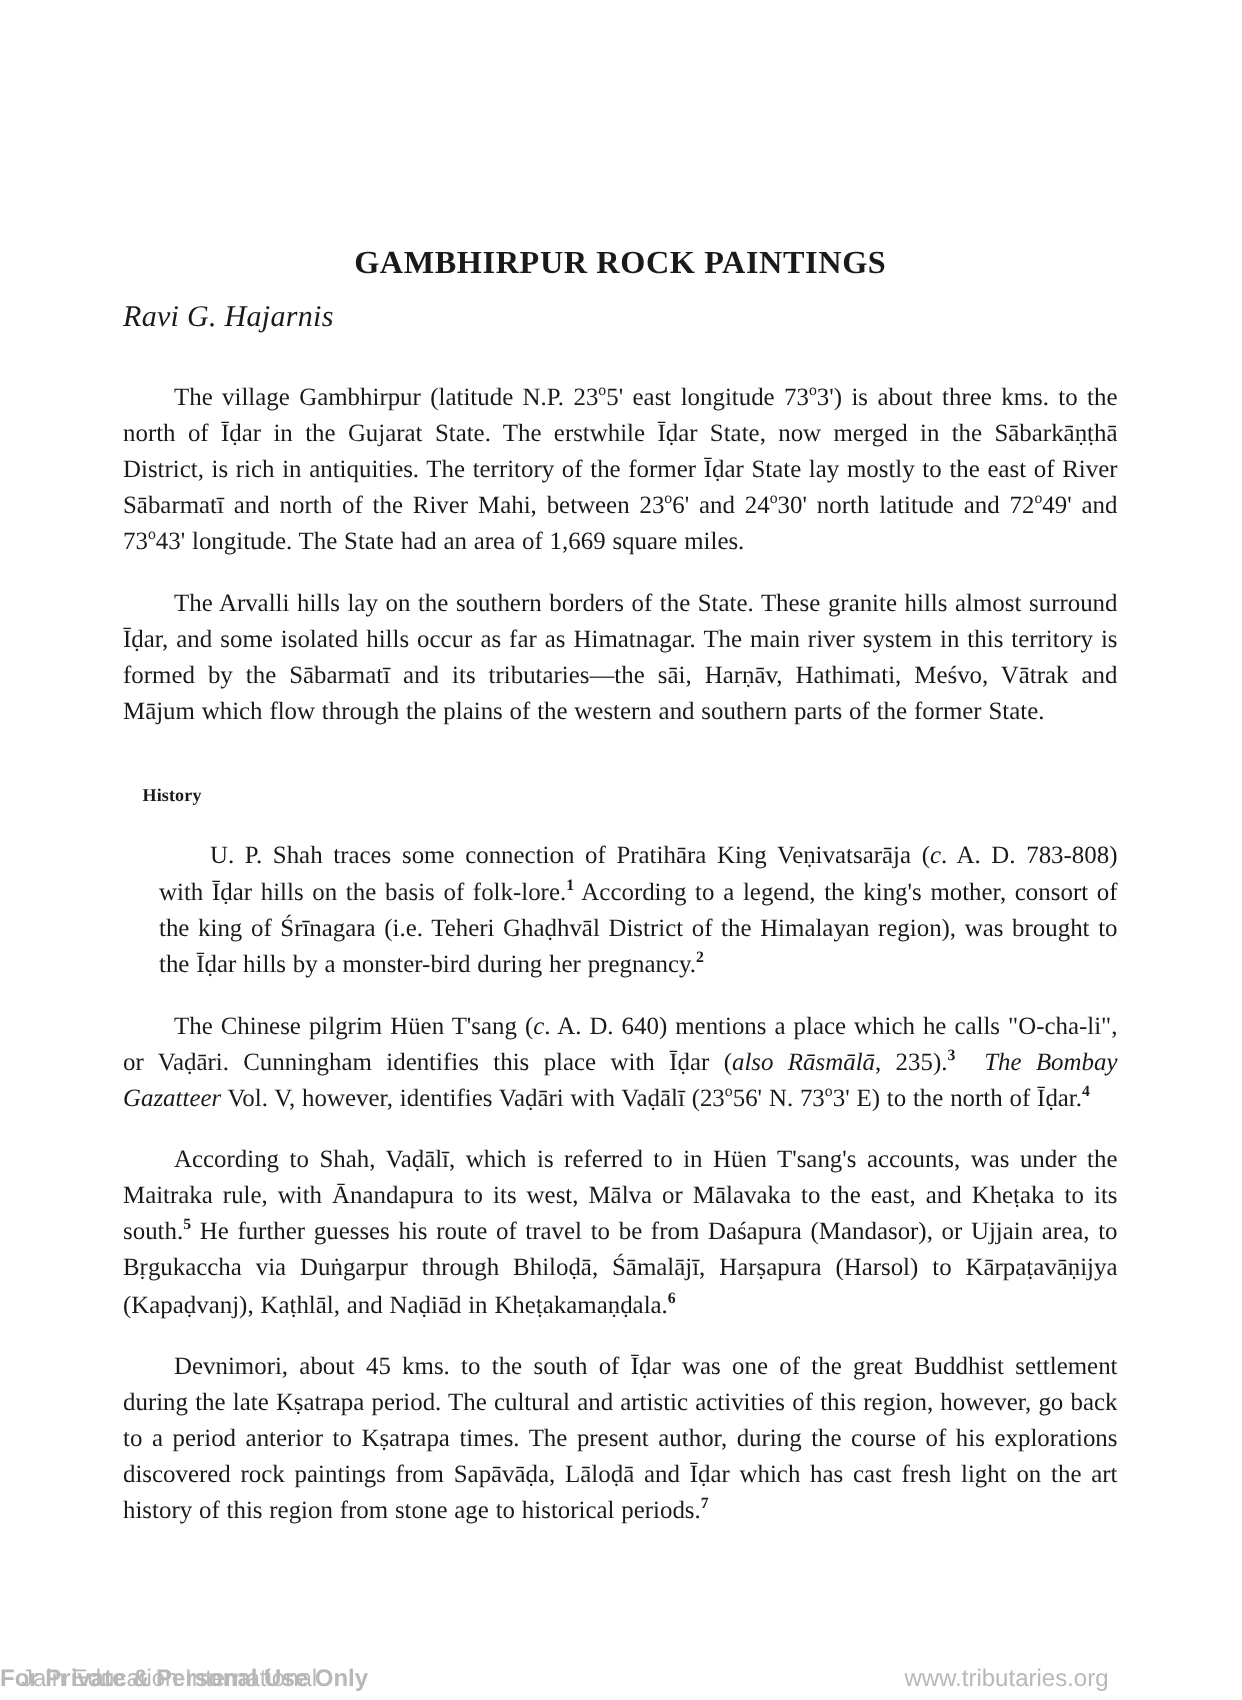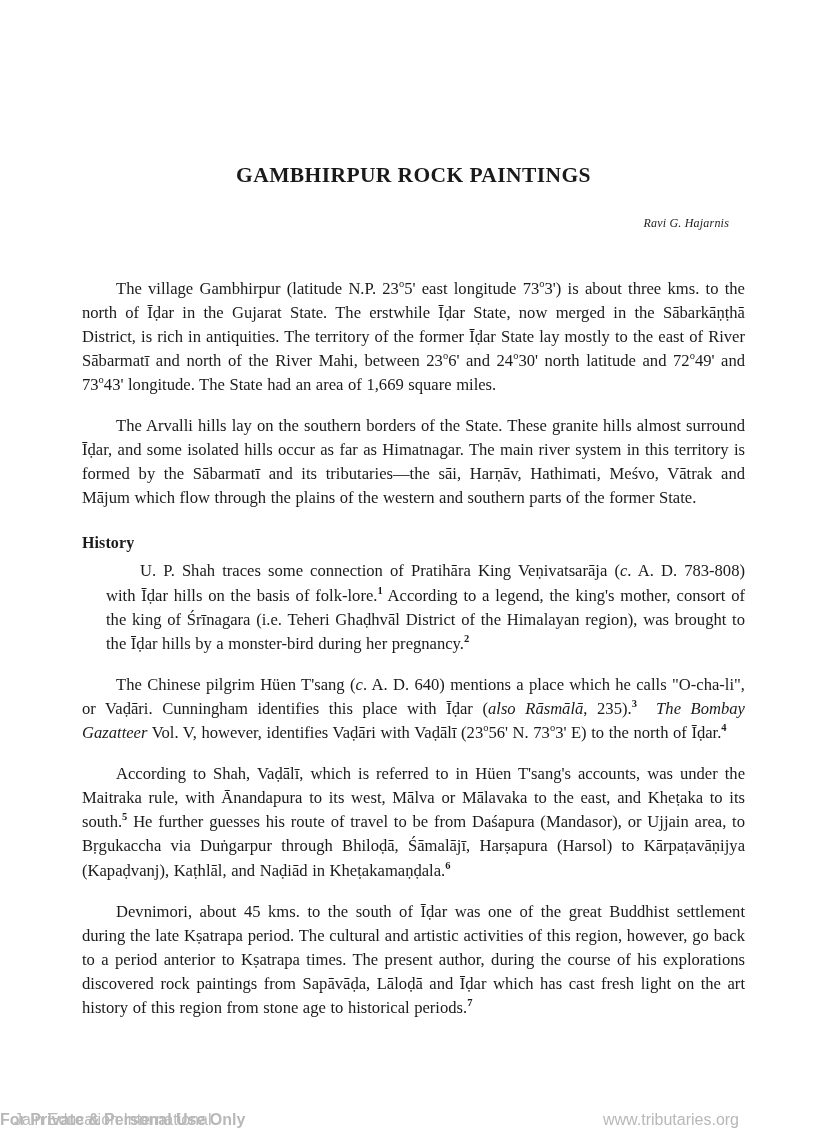--- a/index.html
+++ b/index.html
@@ -32,31 +32,31 @@
     text-align: center;
     font-weight: bold;
     font-size: 21.5px;
     letter-spacing: 0.4px;
     margin: 0;
     padding-top: 148px;
     line-height: 1.1;
     font-family: "Liberation Serif", "DejaVu Serif", serif;
   }
   .author {
-    text-align: right;
+    text-align: left;
     font-style: italic;
-    font-size: 12px;
-    margin: 16px;
+    font-size: 20px;
+    margin: 0;
     padding-top: 12px;
     letter-spacing: 0.2px;
   }
   .section-heading {
     font-weight: bold;
-    font-size: 16px;
-    margin: 0;
+    font-size: 12px;
+    margin: 13px;
     padding-top: 24px;
     padding-bottom: 2px;
     letter-spacing: 0.1px;
   }
   p.para {
     margin: 0;
     font-size: 16.6px;
     line-height: 24.1px;
     text-align: justify;
     text-indent: 34px;

